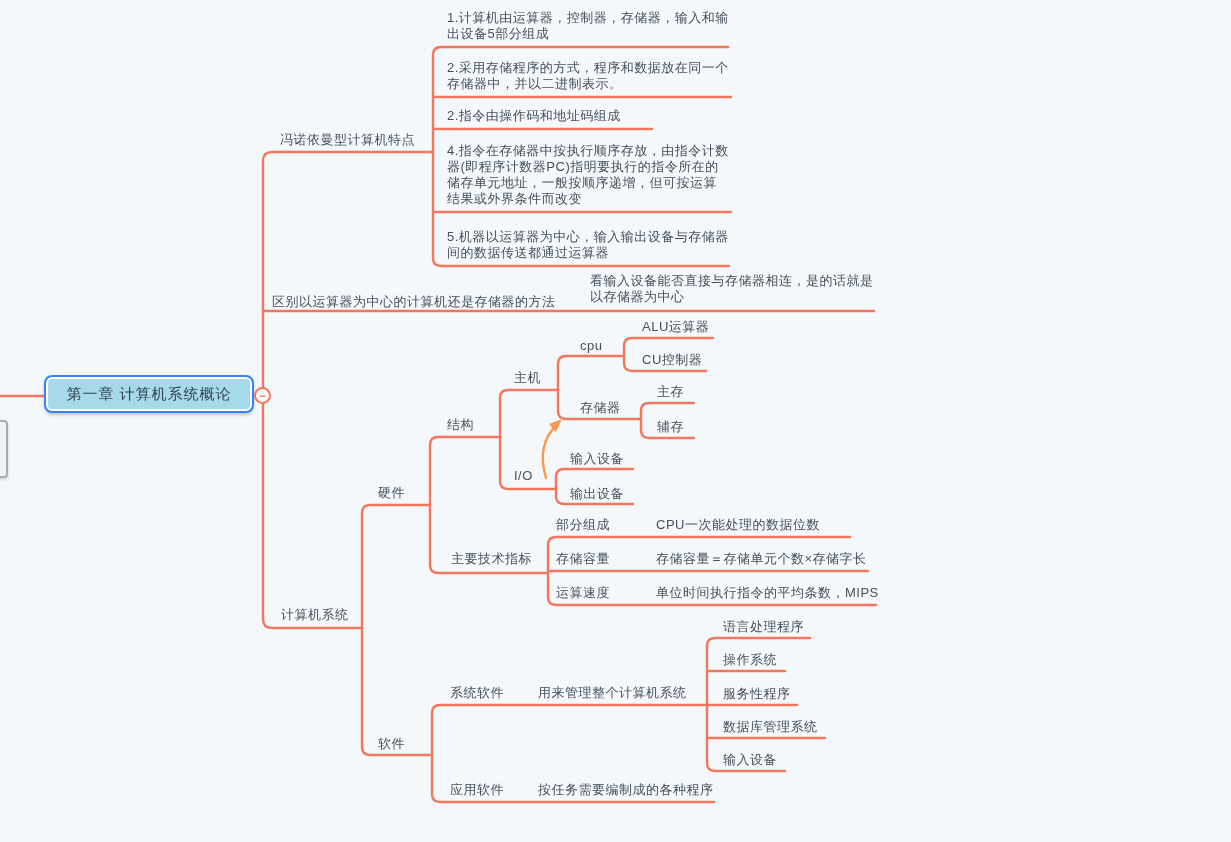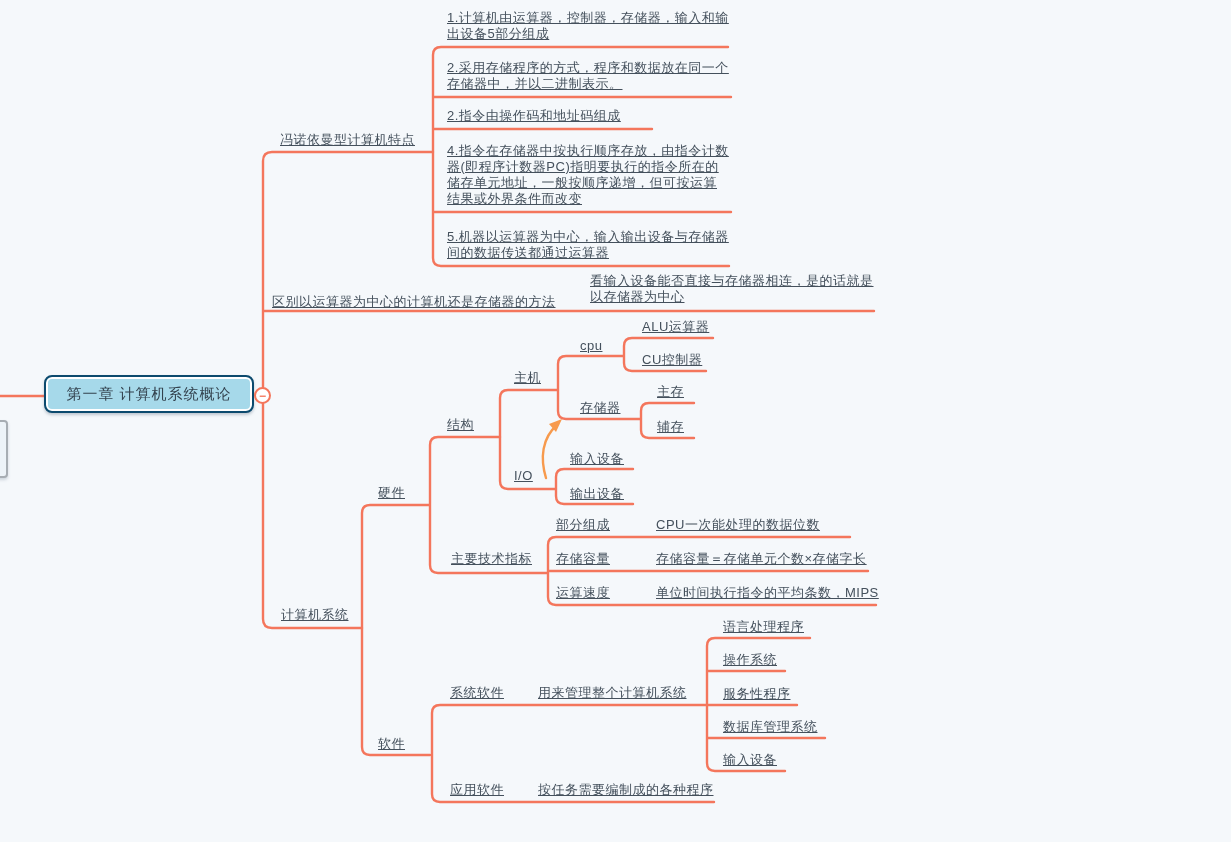--- a/index.html
+++ b/index.html
@@ -3,27 +3,27 @@
 <meta charset="utf-8">
 <style>
   html,body{margin:0;padding:0;}
   body{font-family:"Liberation Sans","DejaVu Sans",sans-serif;}
   .canvas{
     position:relative;width:1231px;height:842px;overflow:hidden;
     background:#f5f8fb;
   }
   .lbl{
     position:absolute;font-size:13px;line-height:16px;color:#44505c;
-    white-space:nowrap;letter-spacing:.5px;text-decoration:underline;
+    white-space:nowrap;letter-spacing:.5px;
   }
   .wrap{white-space:normal;width:282px;}
   .wrap-sm{white-space:normal;width:290px;}
   .root-node{
     position:absolute;left:44px;top:375px;width:210px;height:38px;
-    background:#a6d9ea;border:2px solid #0c4a6e;border-radius:8px;
+    background:#a6d9ea;border:2px solid #3b82f6;border-radius:8px;
     box-shadow:0 2px 3px rgba(90,110,130,.35), inset 0 0 0 2px #ffffff;
     display:flex;align-items:center;justify-content:center;
     font-size:15px;color:#33424e;letter-spacing:1px;box-sizing:border-box;
   }
   .partial-node{
     position:absolute;left:-7px;top:420px;width:15px;height:58px;
     background:#edf3f8;border:2px solid #a7adb3;border-radius:4px;
     box-shadow:0 2px 3px rgba(90,110,130,.25);box-sizing:border-box;
   }
   .collapse{

